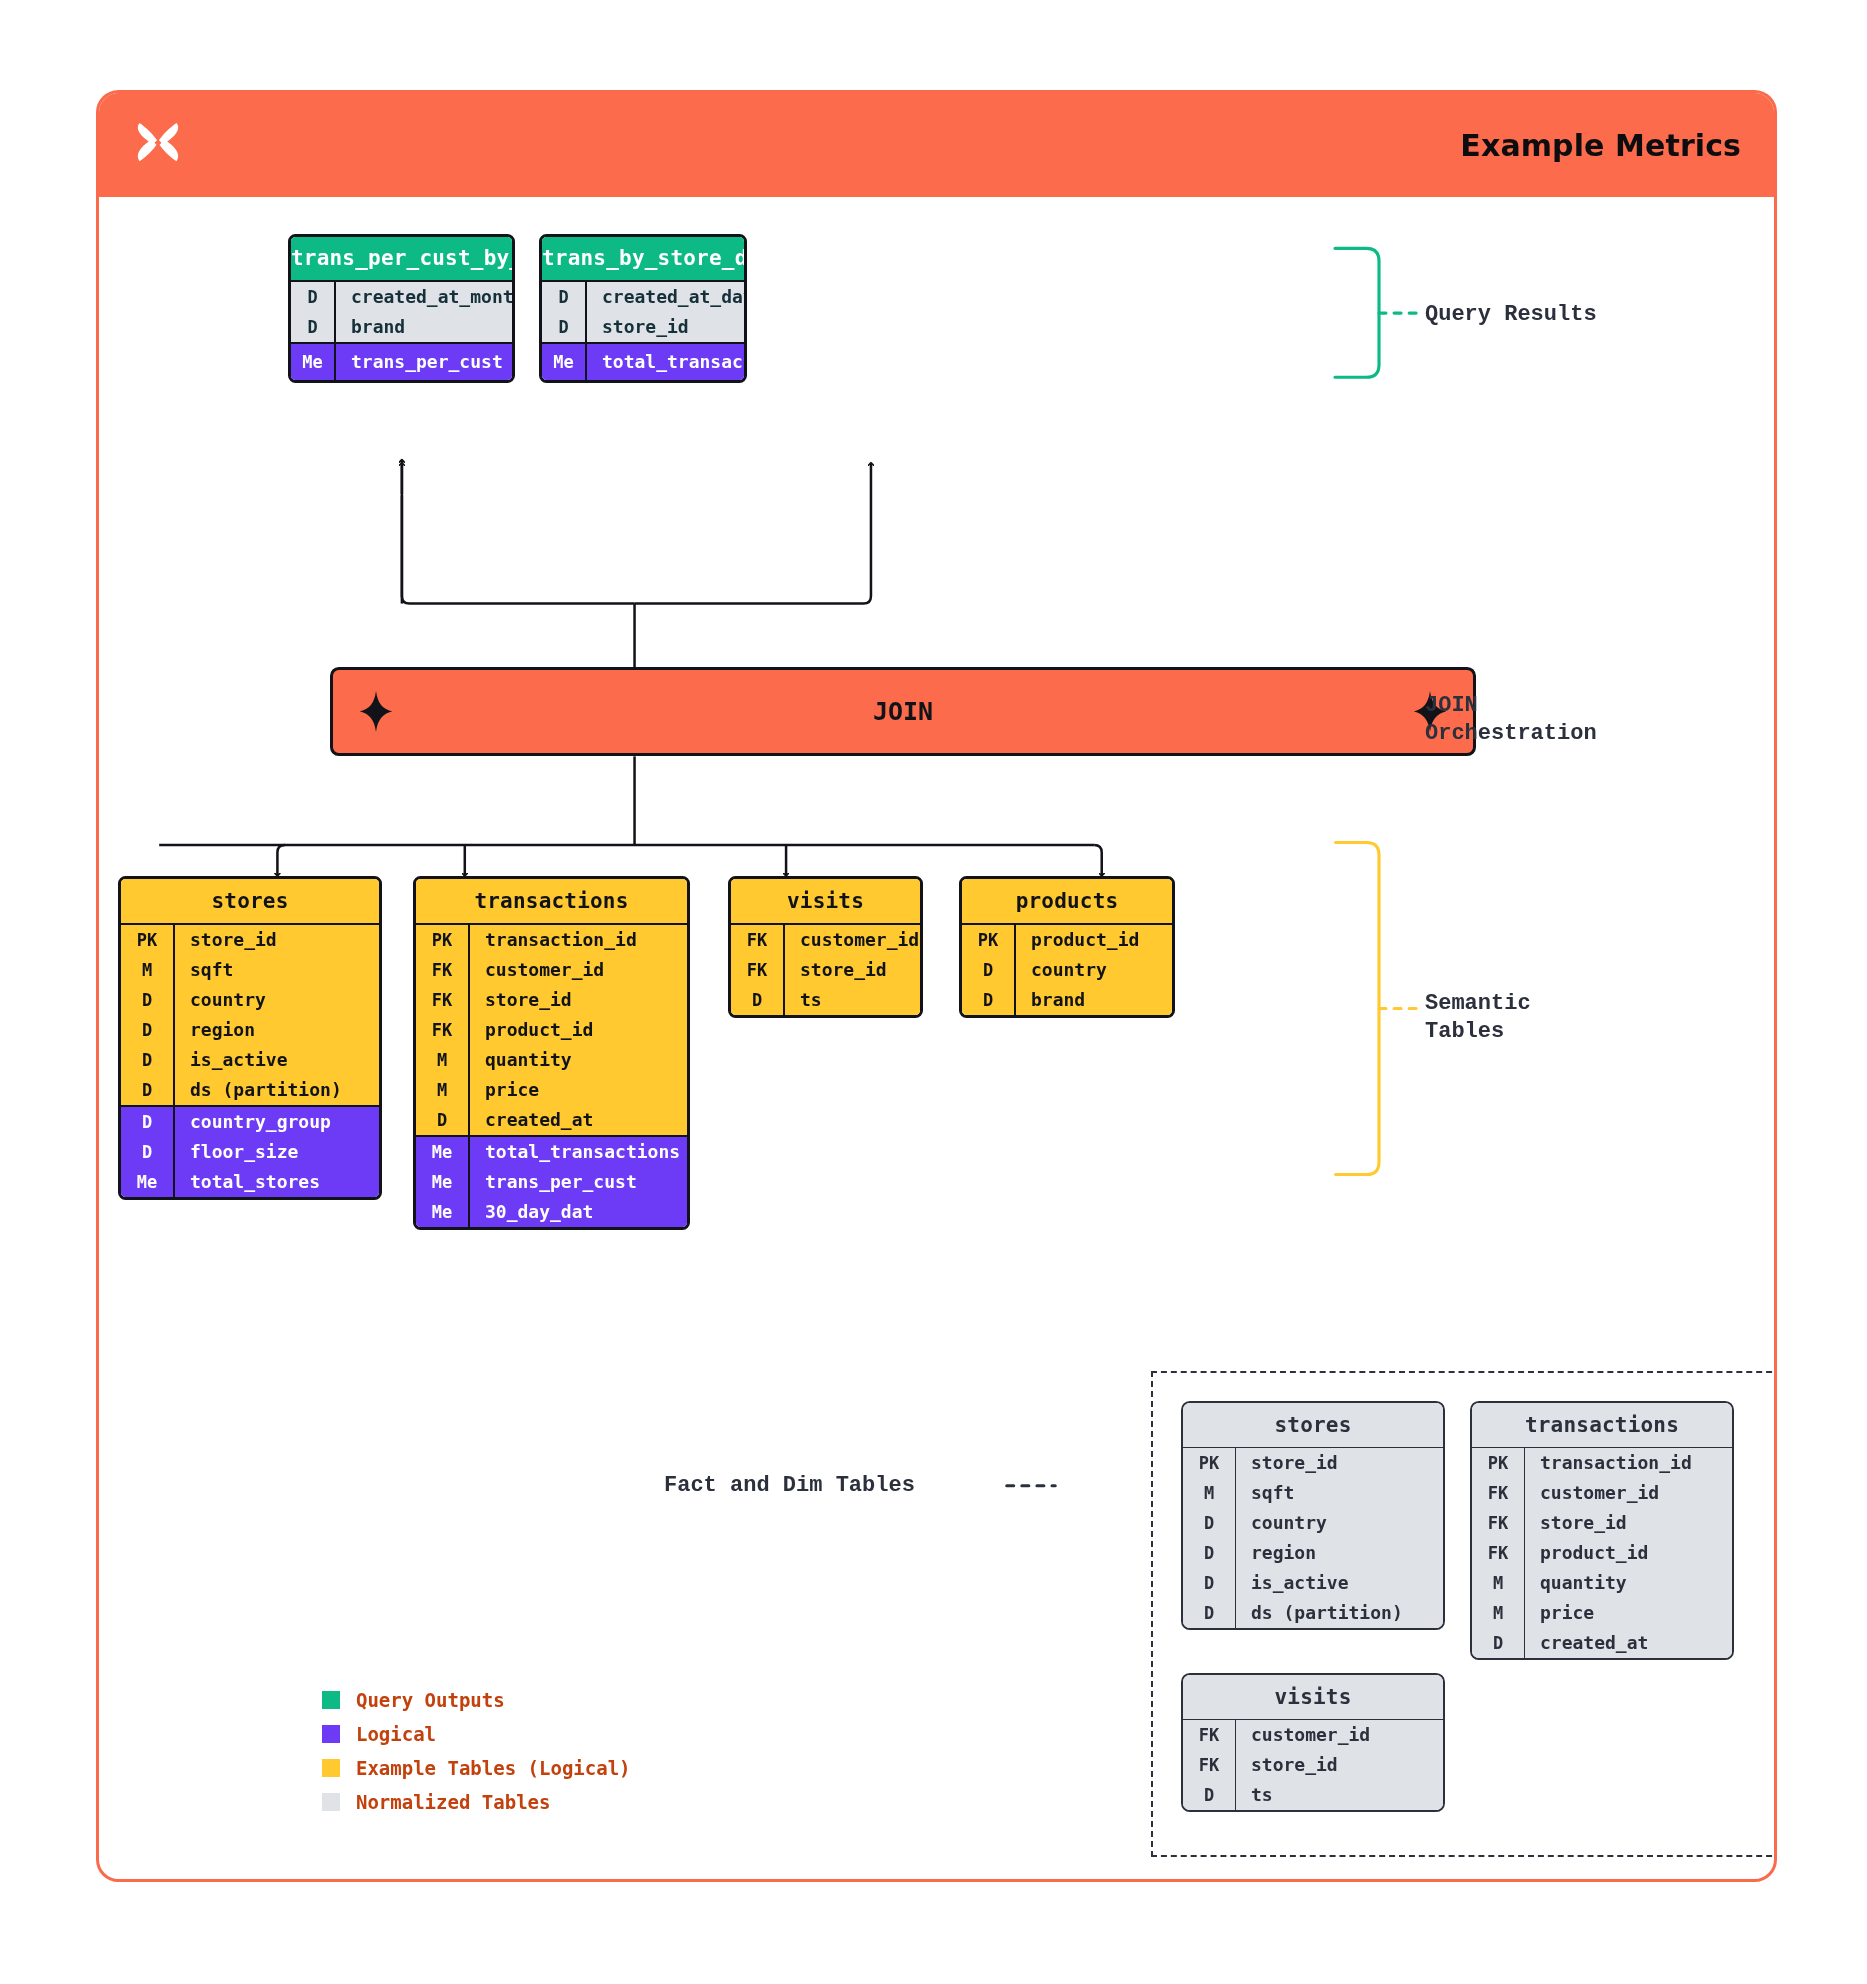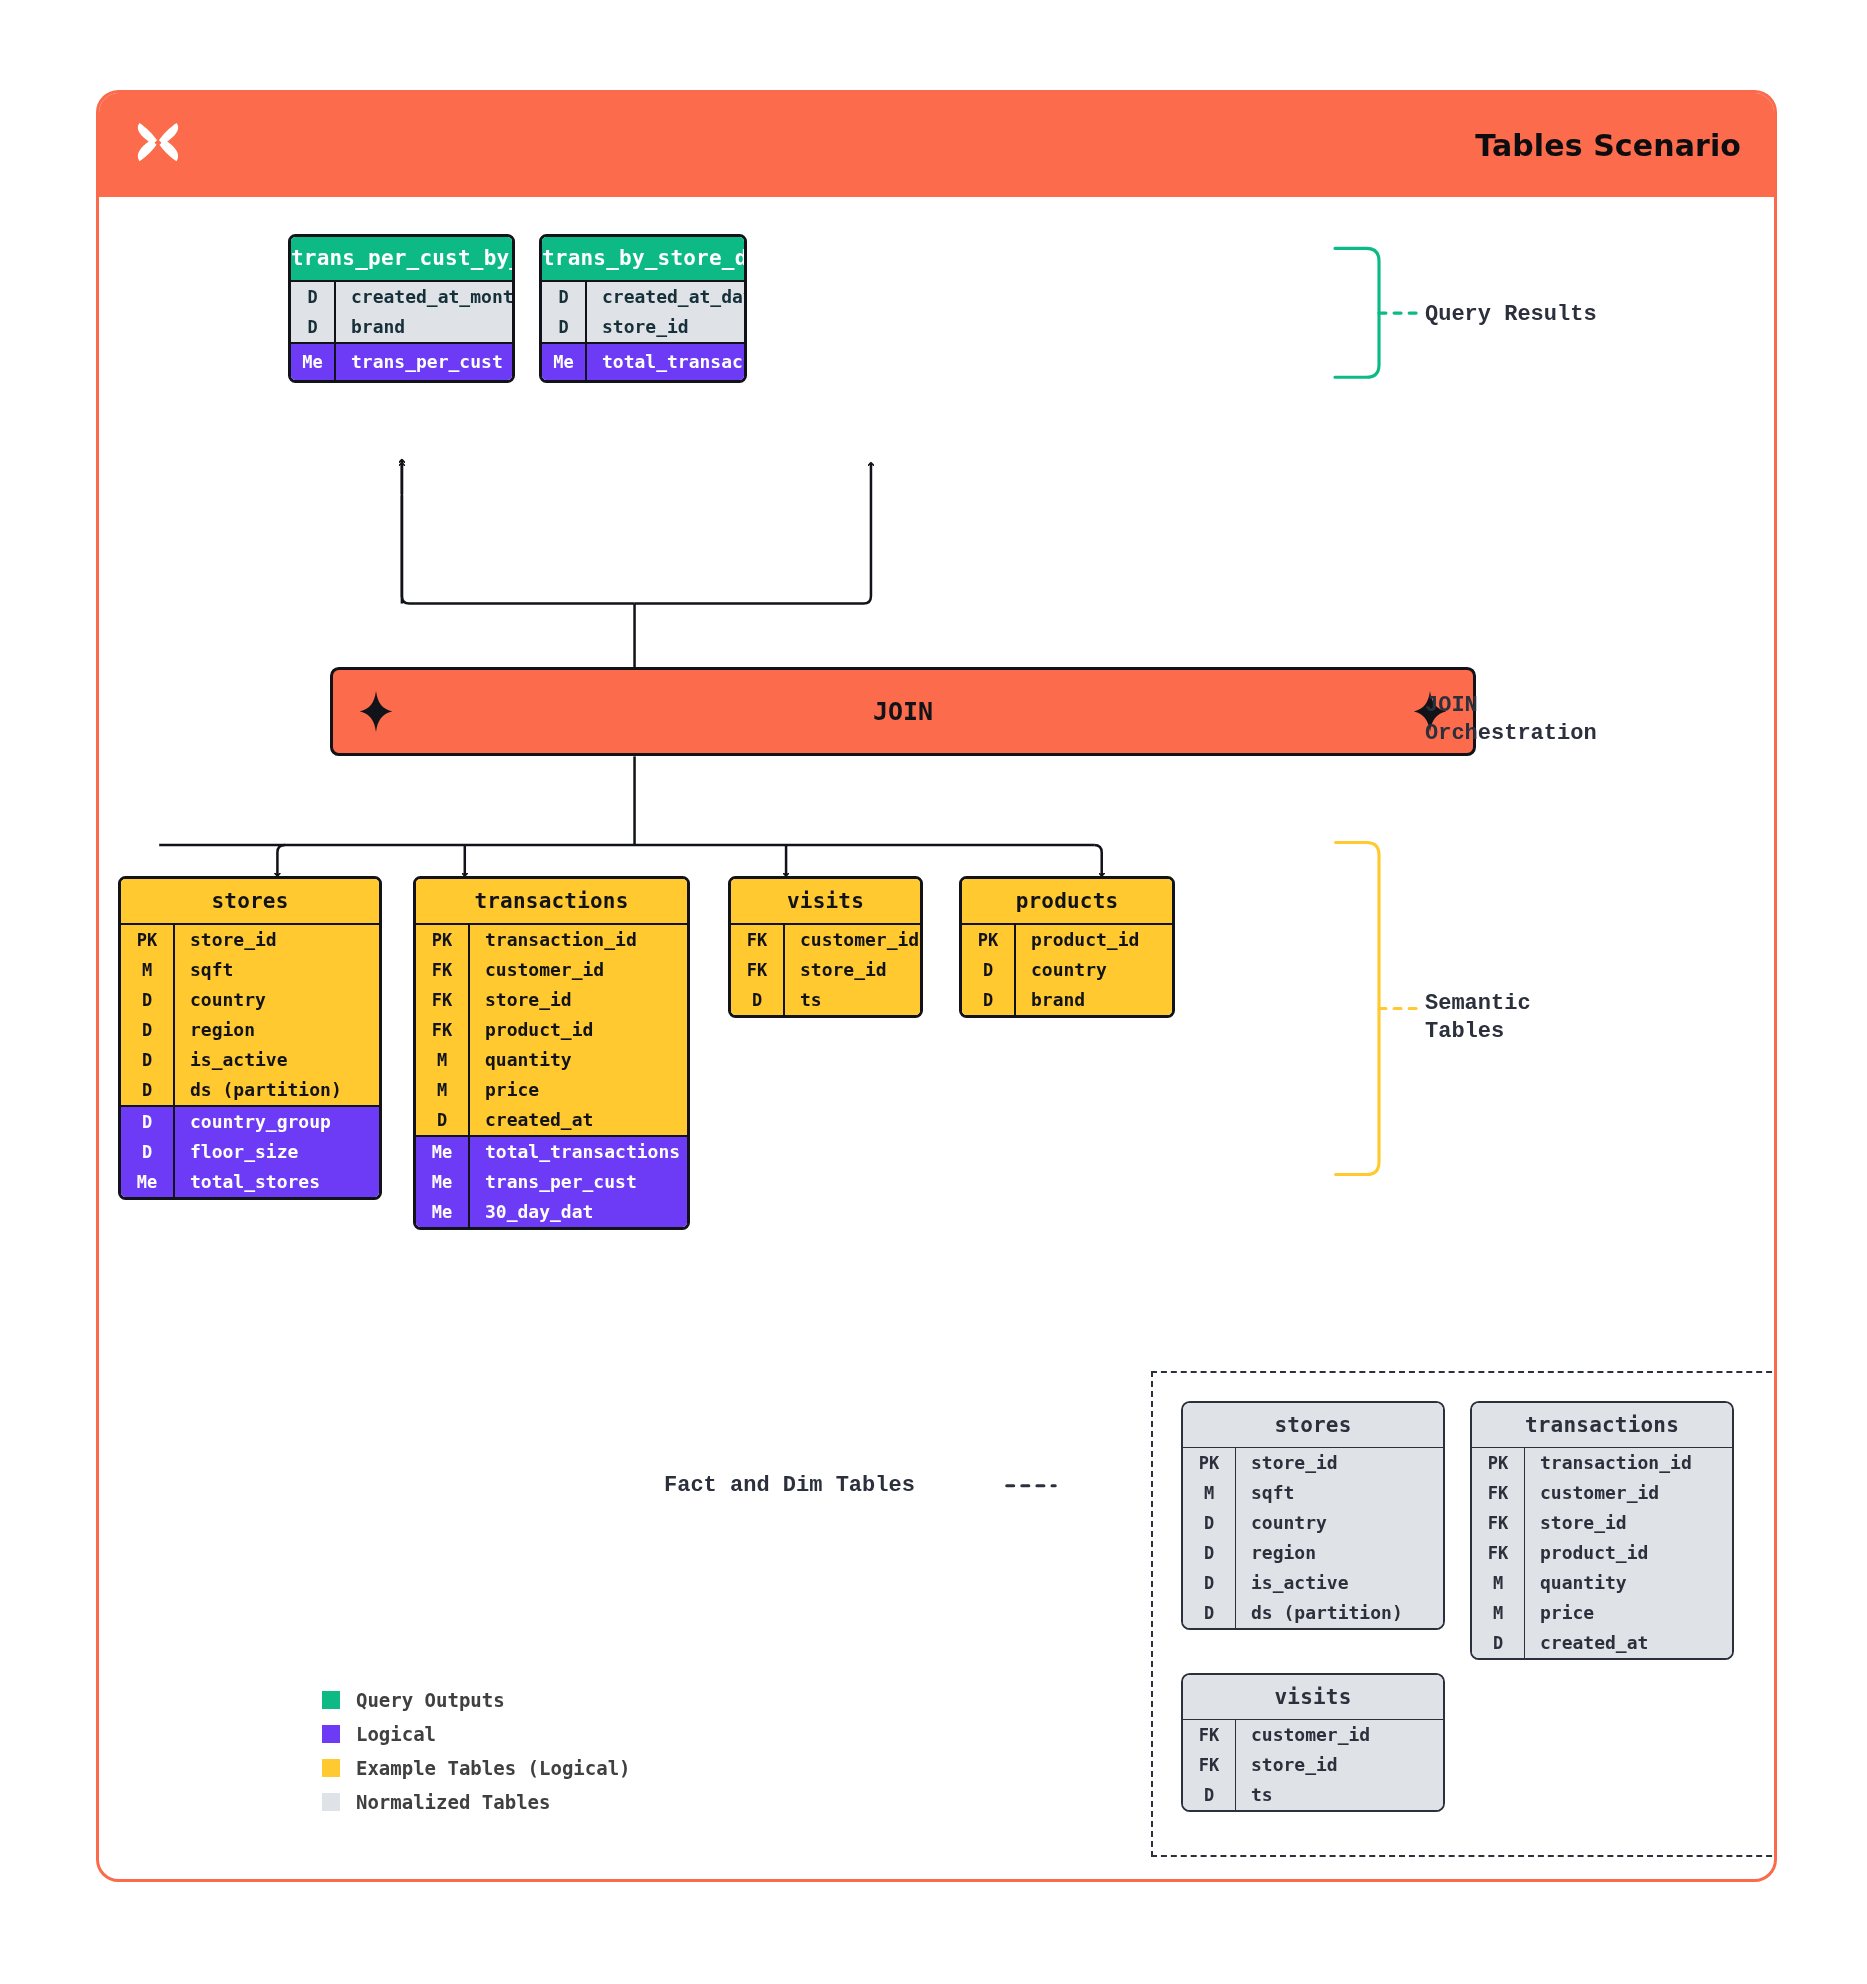--- a/index.html
+++ b/index.html
@@ -162,21 +162,21 @@
     color: #2b303c;
     line-height: 1.25;
   }
 
   
   #legend { position: absolute; left: 223px; top: 1590px; }
   .leg-row { display: flex; align-items: center; height: 34px; }
   .leg-sw { width: 17.6px; height: 17.6px; flex: 0 0 auto; }
   .leg-txt {
     font-family: "DejaVu Sans Mono", monospace;
-    font-size: 19px; font-weight: bold; color: #404040;
+    font-size: 19px; font-weight: bold; color: #c2410c;
     margin-left: 16.4px; white-space: pre;
   }
 
   
   #fact-box {
     position: absolute;
     left: 1052px; top: 1278px;
     width: 631px; height: 486px;
     border: 2.5px dashed #2b303c;
     box-sizing: border-box;
@@ -193,21 +193,21 @@
 
 <div id="card">
 
   <div id="titlebar">
     <svg id="logo" viewBox="0 0 100 100">
       <path d="M18 12 C30 20 42 32 50 44 C58 32 70 20 82 12 C90 22 80 34 66 44
                C80 54 90 66 82 78 C70 70 58 58 50 46 C42 58 30 70 18 78
                C10 66 20 54 34 44 C20 34 10 22 18 12 Z" fill="#ffffff"></path>
       <path d="M50 40 L56 46 L50 52 L44 46 Z" fill="#fc6c4c"></path>
     </svg>
-    <div id="title-text">Tables Scenario</div>
+    <div id="title-text">Example Metrics</div>
   </div>
 
   <svg class="overlay" viewBox="0 0 2672 2850" width="1681" height="1792">
     <defs>
       <marker id="ah" markerWidth="10" markerHeight="10" refX="5" refY="5" orient="auto" markerUnits="userSpaceOnUse">
         <path d="M1,1 L5,5 L1,9" fill="none" stroke="#111318" stroke-width="2.6" stroke-linecap="round" stroke-linejoin="round"></path>
       </marker>
     </defs>
     <g fill="none" stroke="#111318" stroke-width="4">
 

